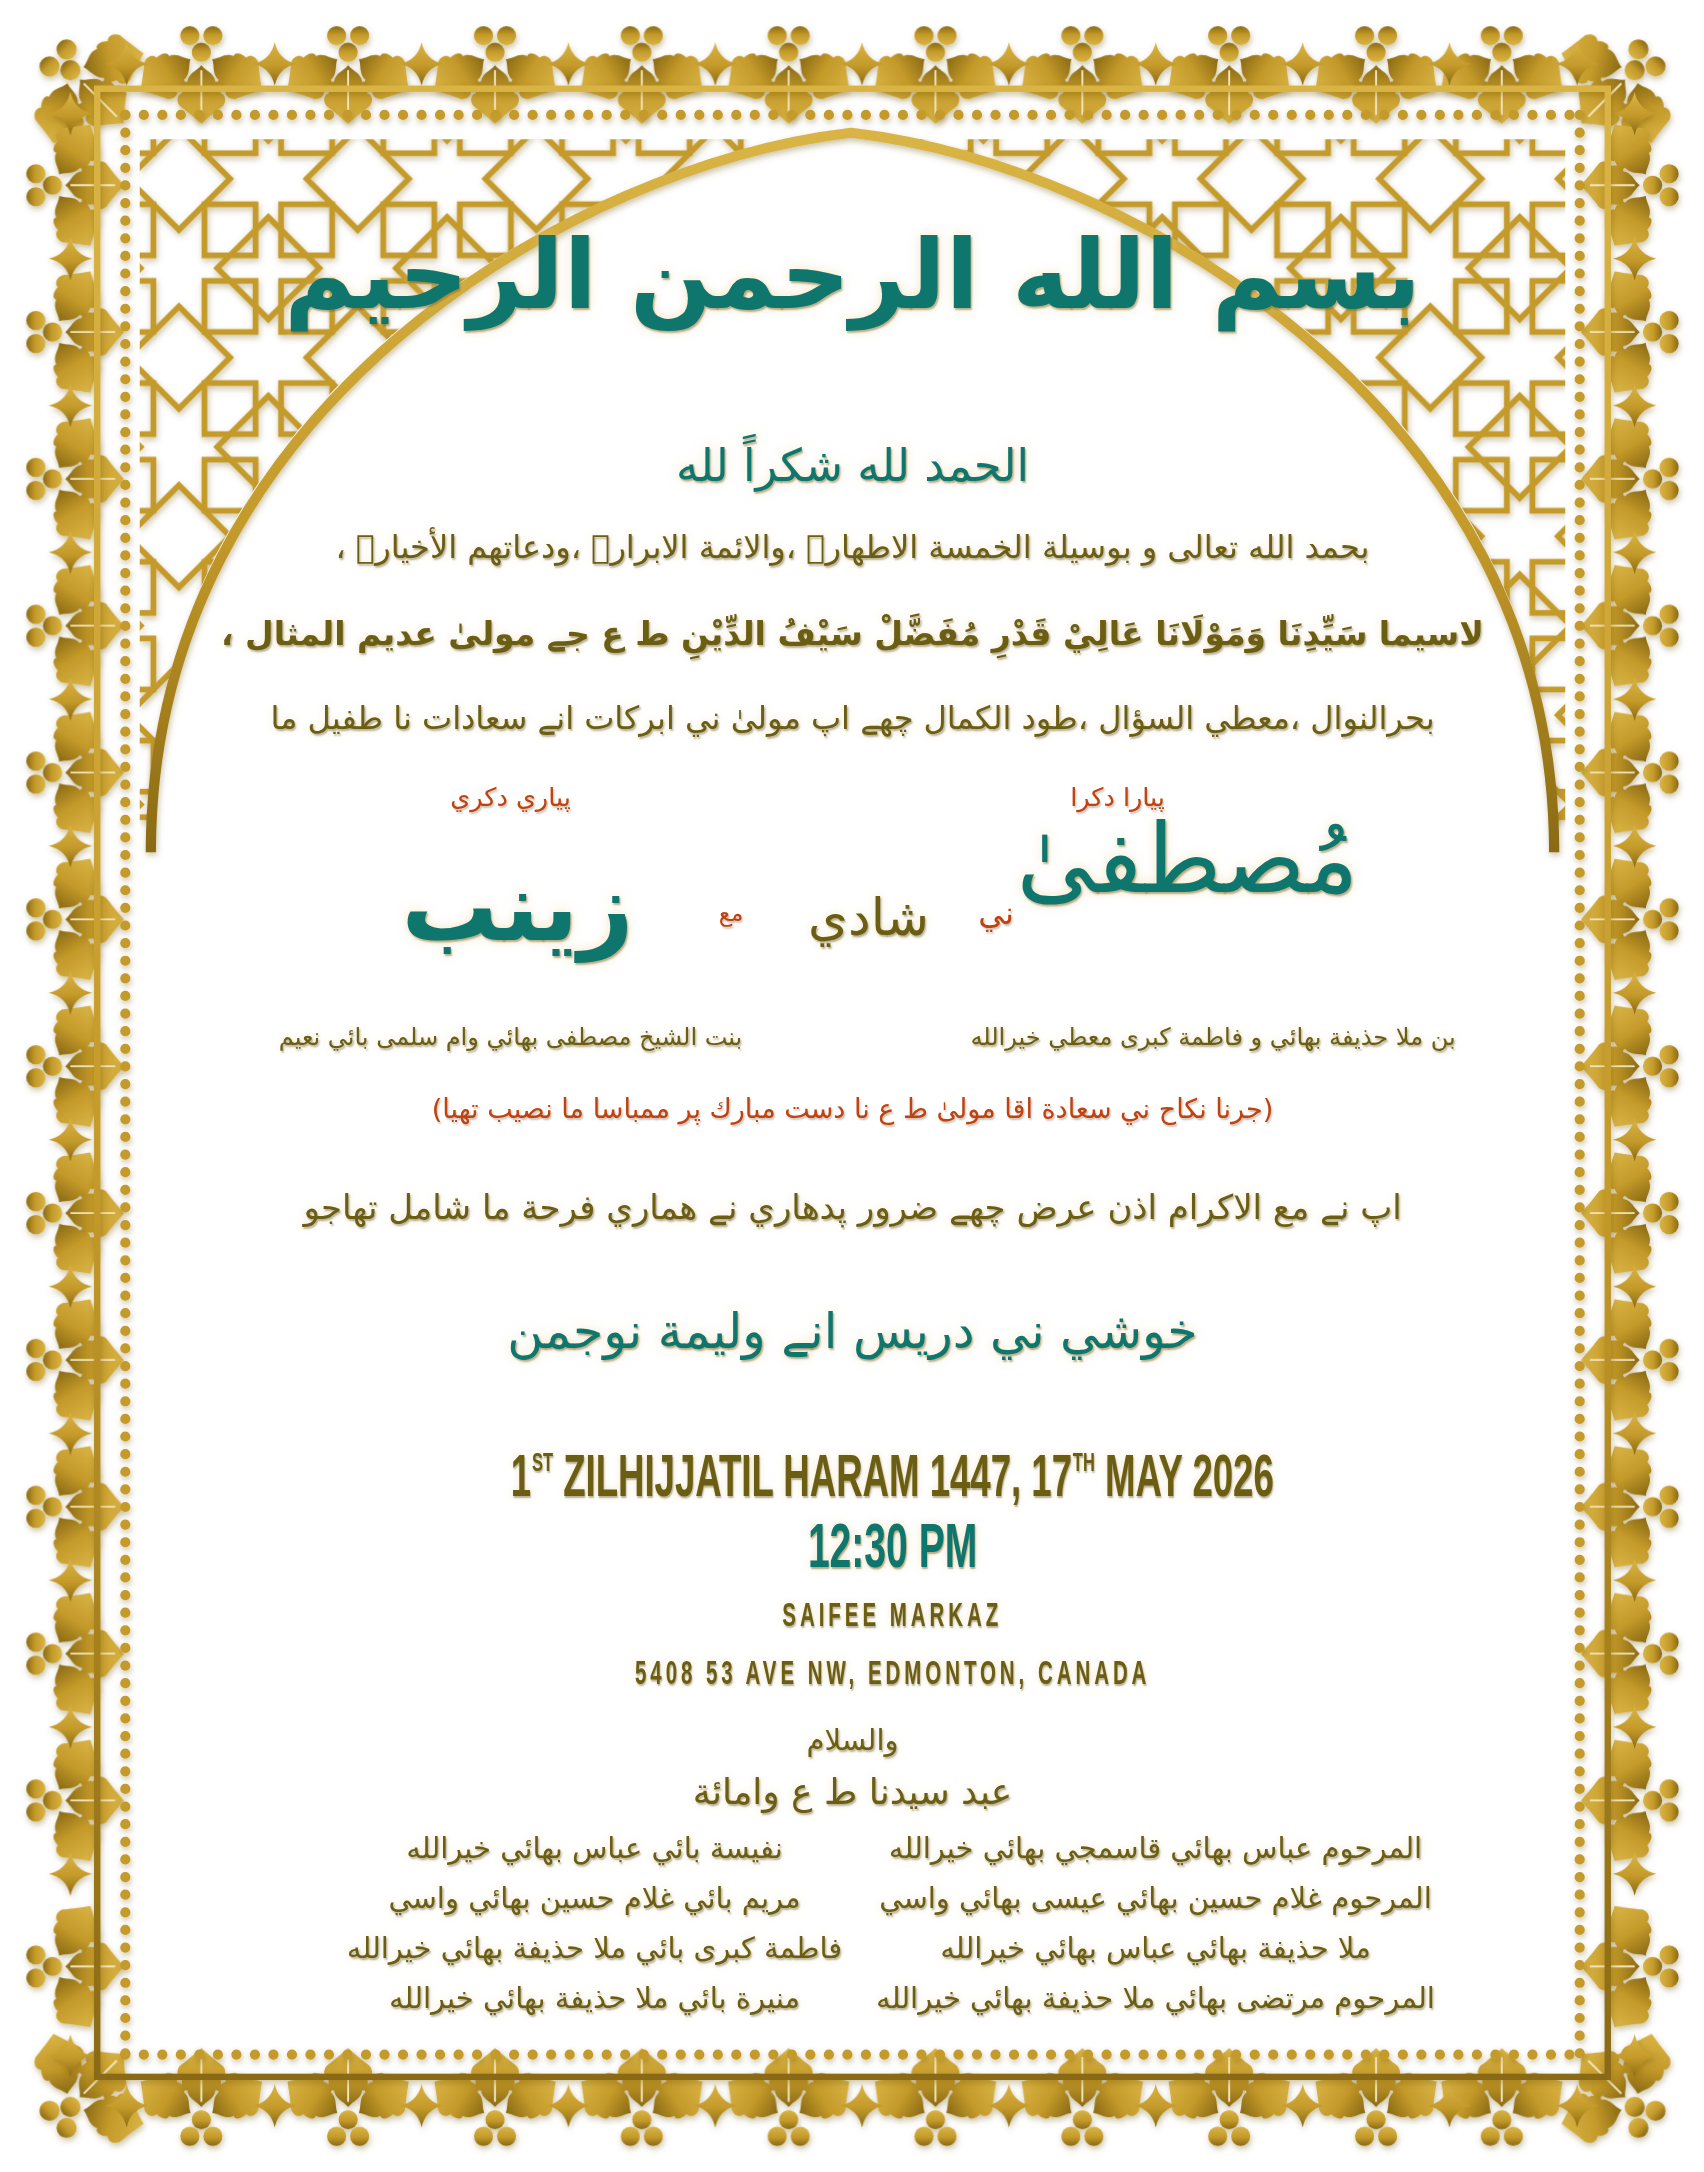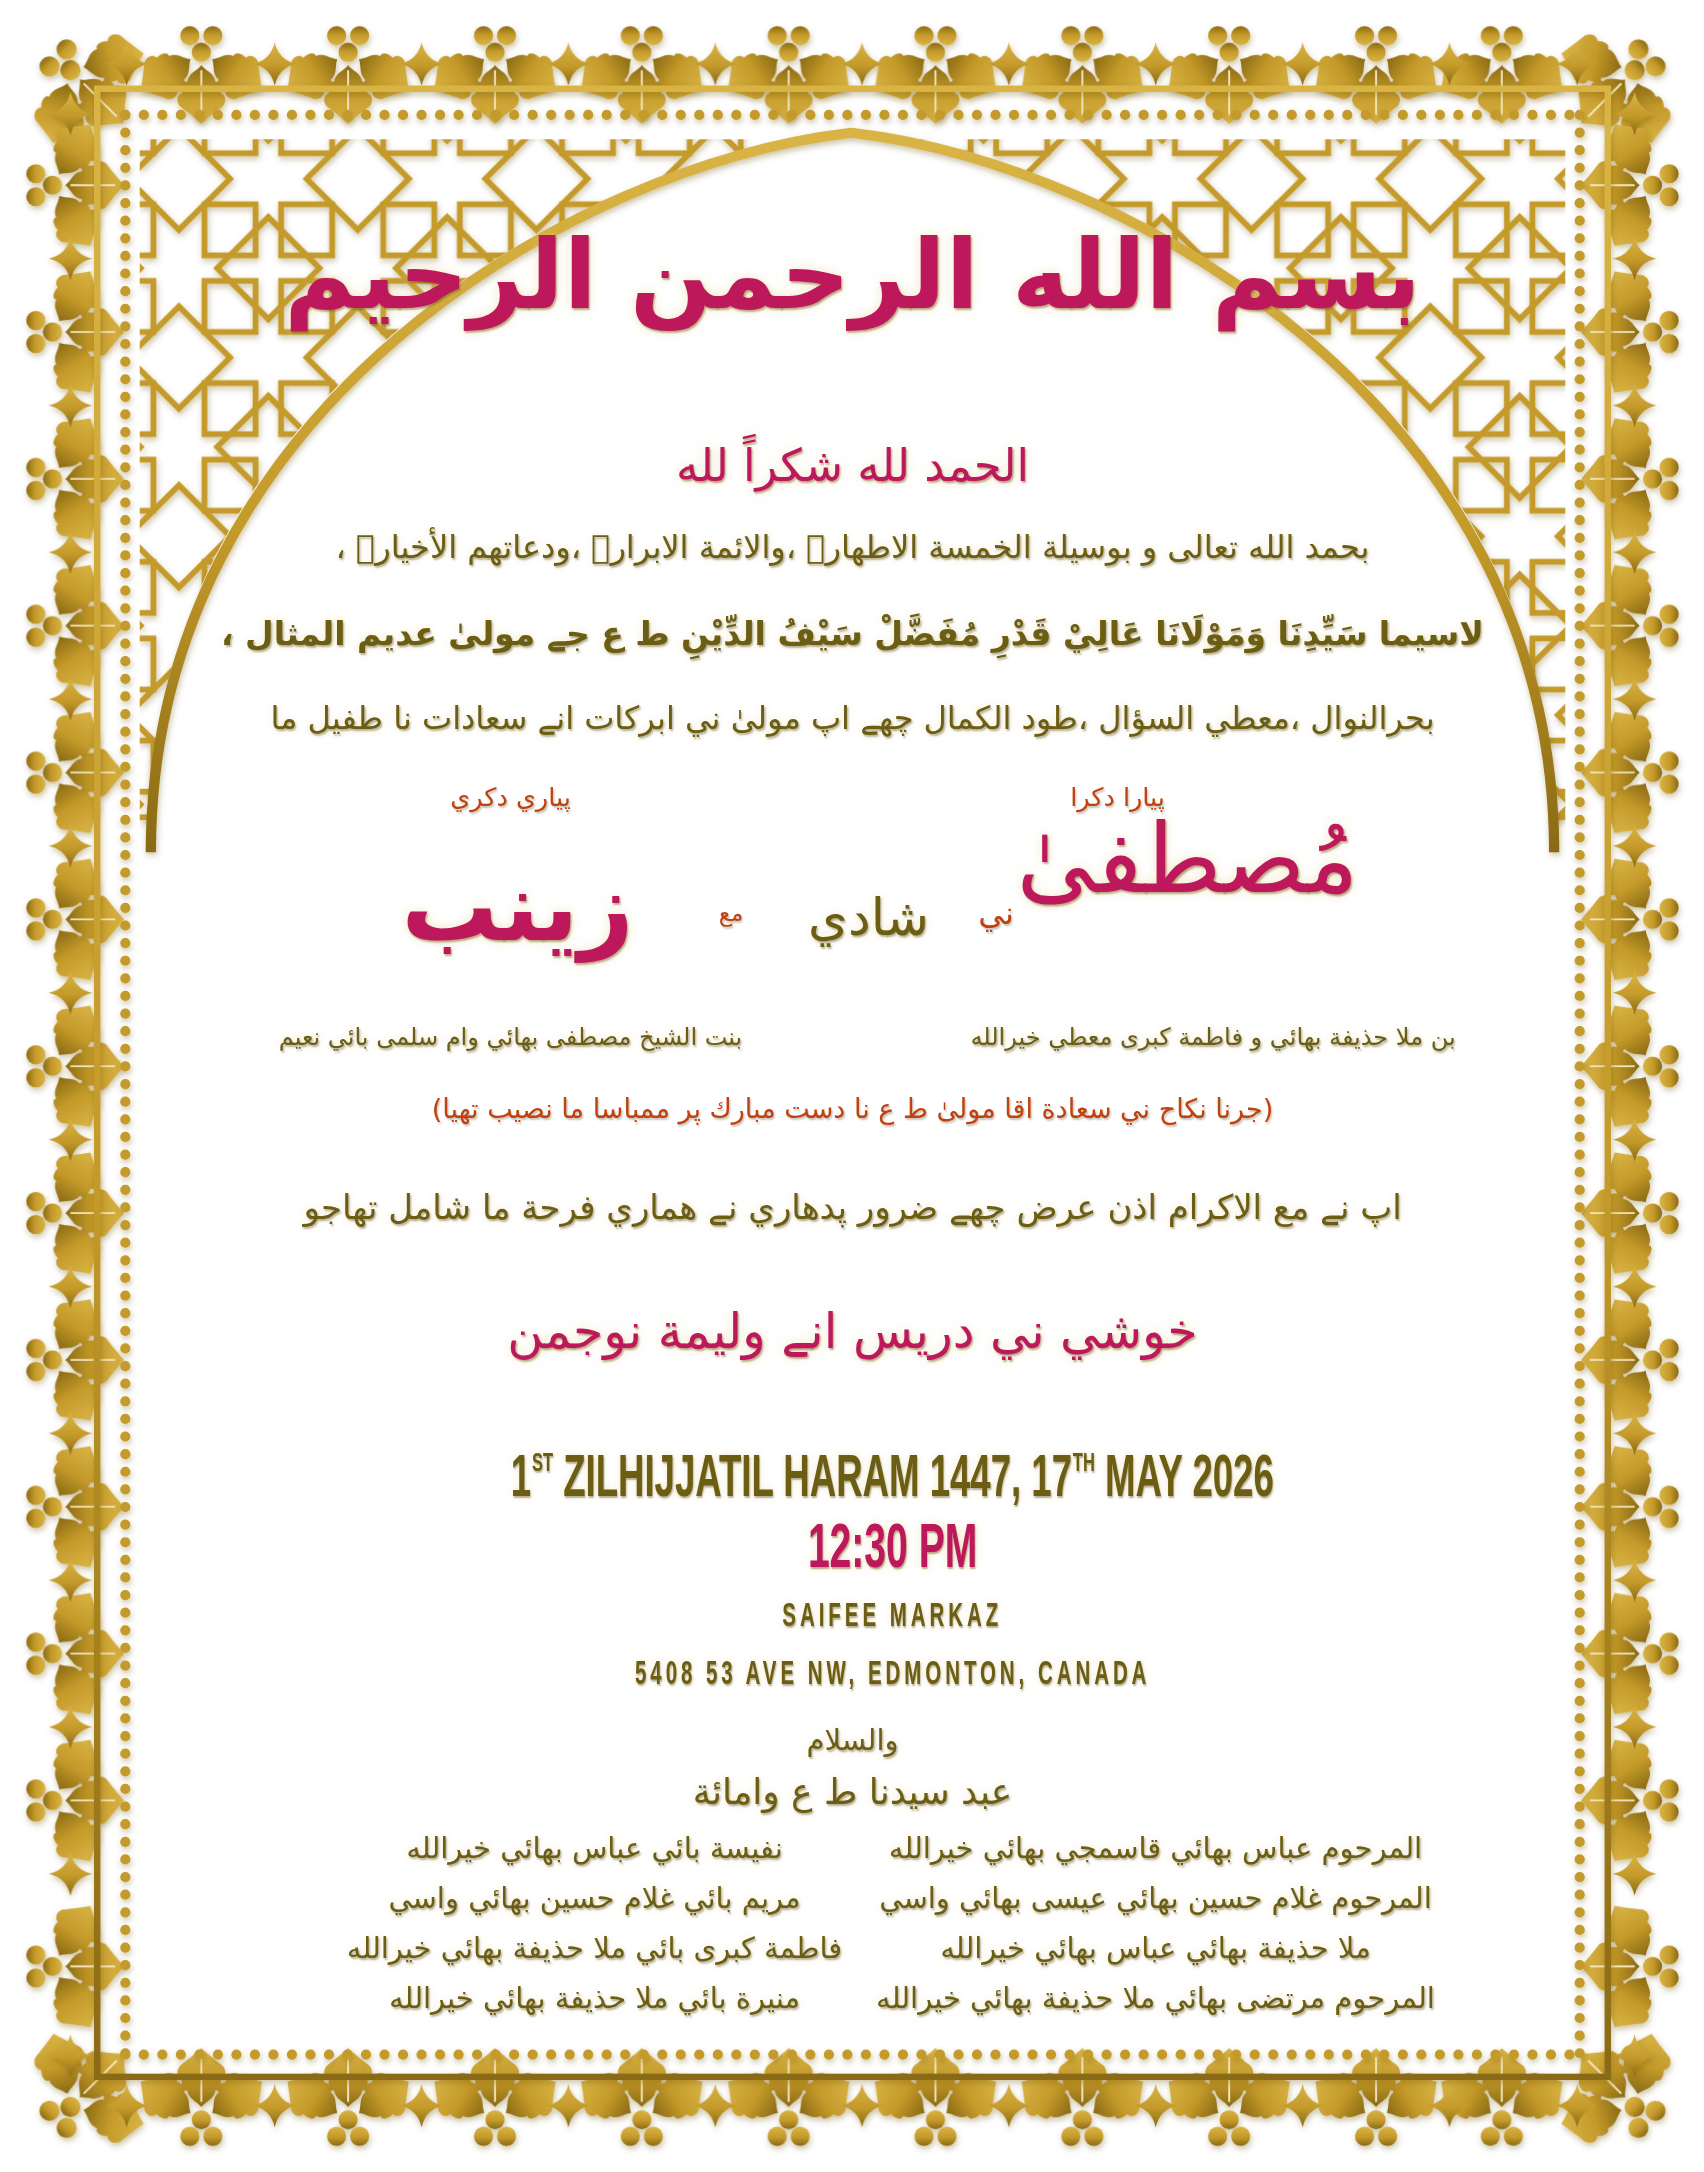--- a/index.html
+++ b/index.html
@@ -11,21 +11,21 @@
   .txt {
     position:absolute; left:0; width:1705px; text-align:center;
     white-space:nowrap; direction:rtl;
   }
   .ar { font-family:"DejaVu Sans", sans-serif; }
   .dark {
     color:#6b5e12;
     text-shadow: 1.3px 1.9px 1.9px rgba(60,50,0,0.35), 0 0 9px rgba(230,205,140,0.45);
   }
   .gold {
-    color:#be185d;
+    color:#0f766e;
     text-shadow: 1.3px 1.9px 1.9px rgba(110,80,10,0.45), 0 0 10.2px rgba(230,205,140,0.5);
   }
   .grey {
     color:#c2410c;
     text-shadow: 1.3px 1.9px 1.9px rgba(60,60,40,0.3);
   }
   .en {
     direction:ltr;
     font-family:"Liberation Sans", "DejaVu Sans", sans-serif;
     font-weight:bold;

